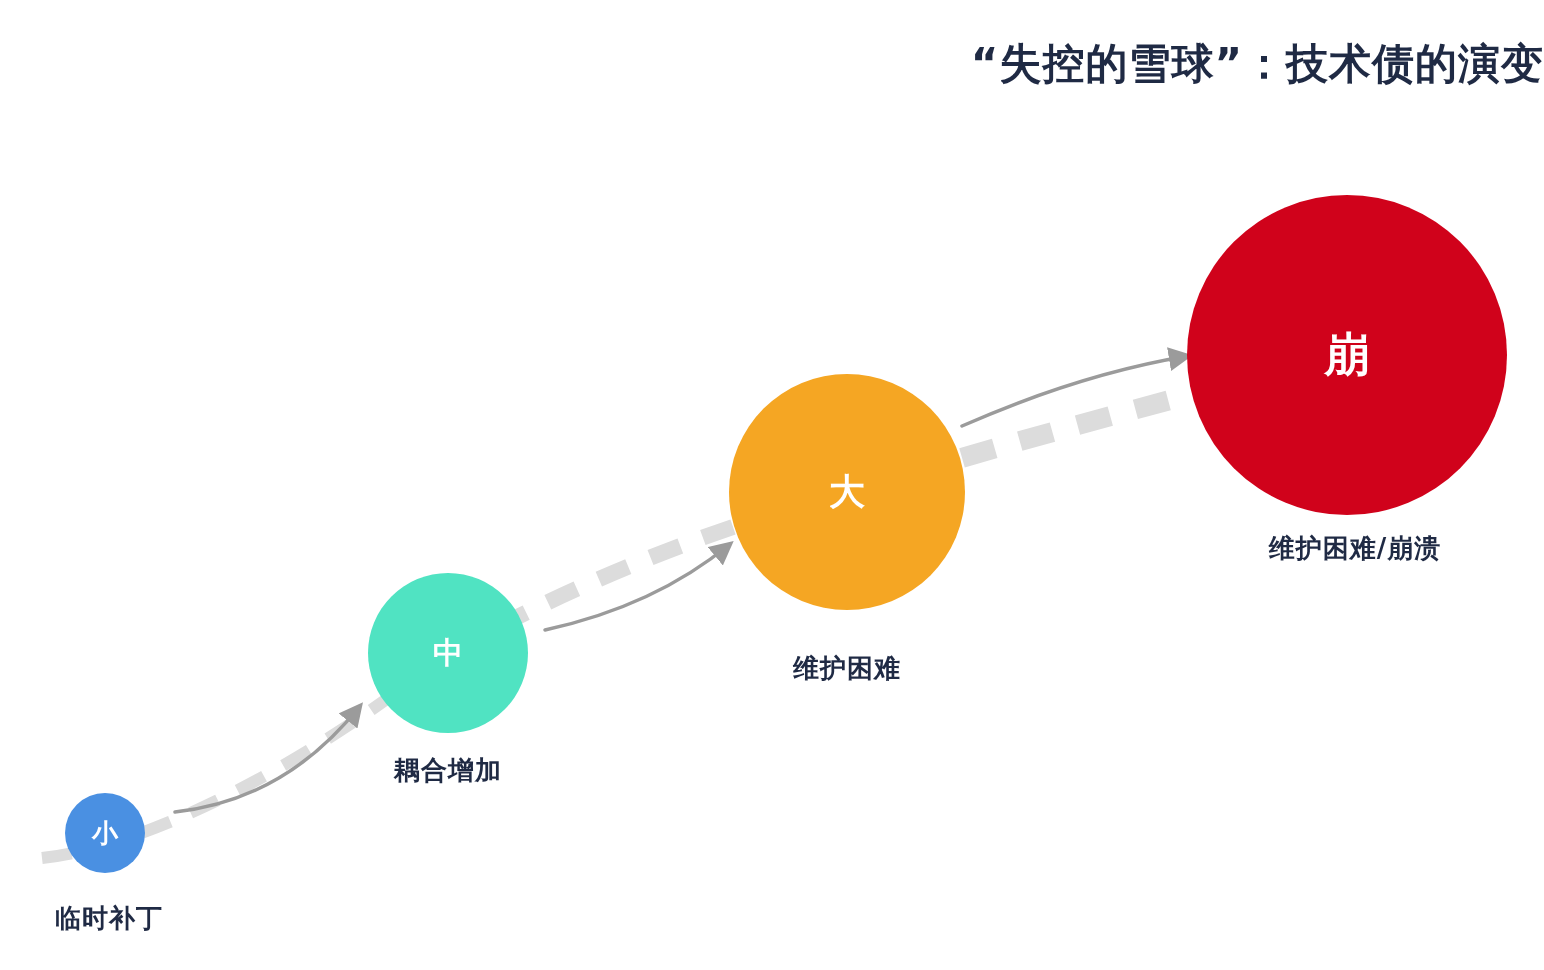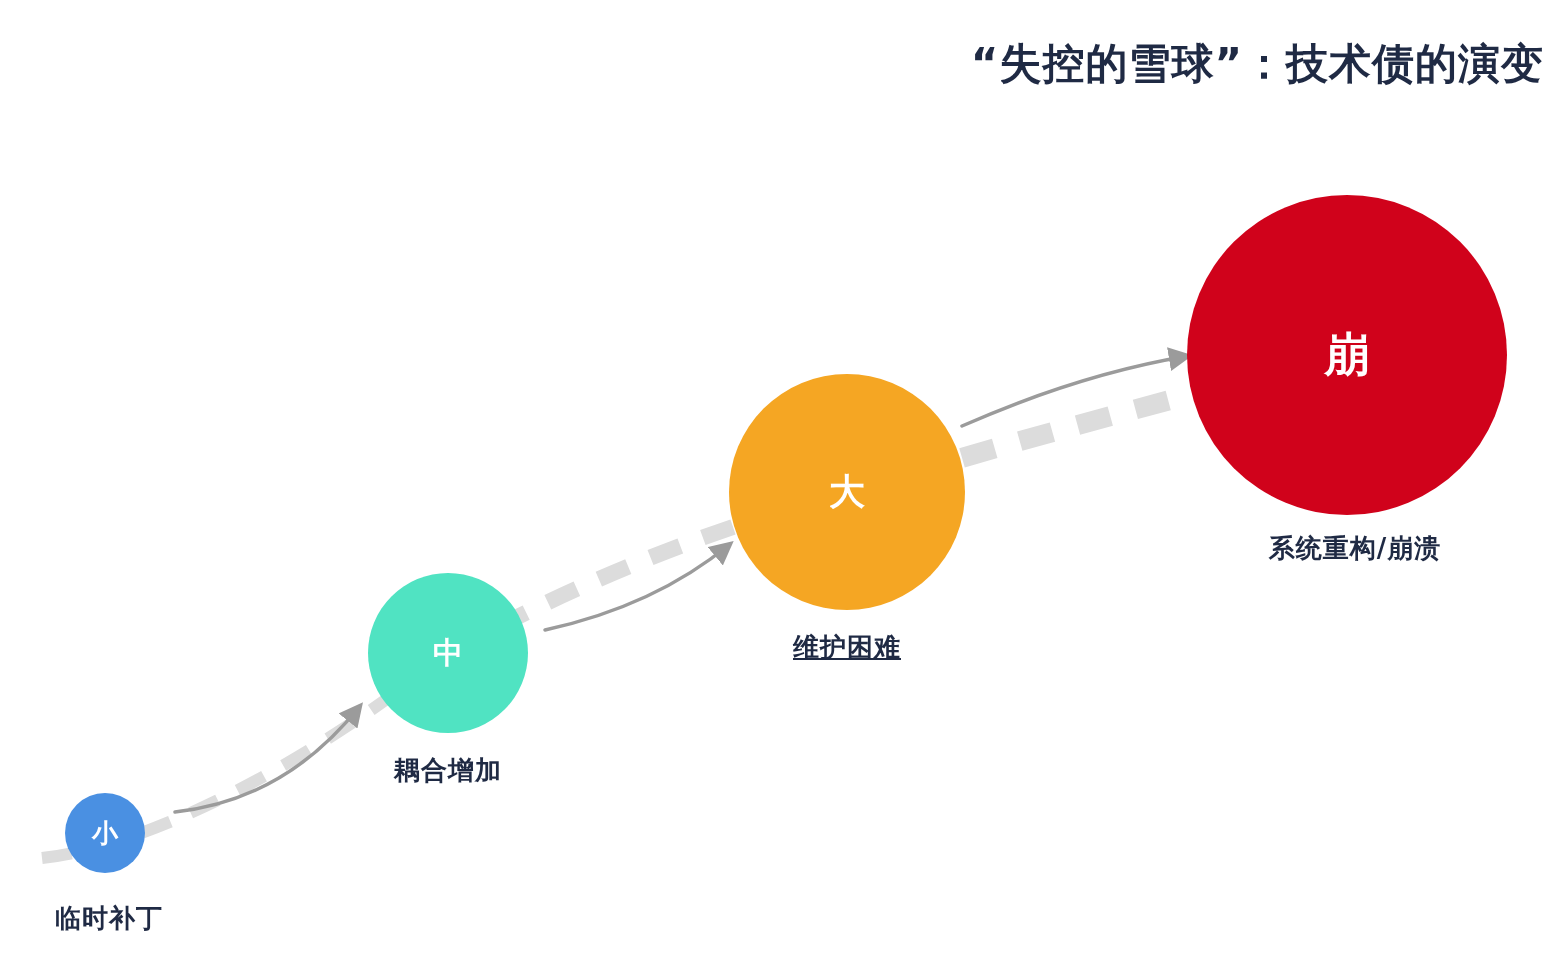--- a/index.html
+++ b/index.html
@@ -50,21 +50,21 @@
     position: absolute;
     transform: translateX(-50%);
     white-space: nowrap;
     color: #1f2a44;
     font-size: 26px;
     font-weight: 600;
     letter-spacing: 1px;
   }
   .caption-1 { left: 109px;  top: 889px; margin-top: 12px; }
   .caption-2 { left: 448px;  top: 753px; }
-  .caption-3 { left: 847px;  top: 630px; text-decoration: underline; }
+  .caption-3 { left: 847px;  top: 651px; }
   .caption-4 { left: 1355px; top: 531px; }
 </style>
 </head>
 <body>
 
 <div class="canvas">
 
   <div class="title">“失控的雪球”：技术债的演变</div>
 
   <svg class="layer-svg" viewBox="0 0 1544 970" xmlns="http://www.w3.org/2000/svg">
@@ -96,15 +96,15 @@
   <div class="stage-circle stage-3" style="background-color: rgb(245, 166, 35);">
     <span>大</span>
   </div>
   <div class="stage-circle stage-4" style="background-color: rgb(208, 2, 27);">
     <span>崩</span>
   </div>
 
   <div class="stage-caption caption-1">临时补丁</div>
   <div class="stage-caption caption-2">耦合增加</div>
   <div class="stage-caption caption-3">维护困难</div>
-  <div class="stage-caption caption-4">系统重构/崩溃</div>
+  <div class="stage-caption caption-4">维护困难/崩溃</div>
 
 </div>
 
 </body></html>

